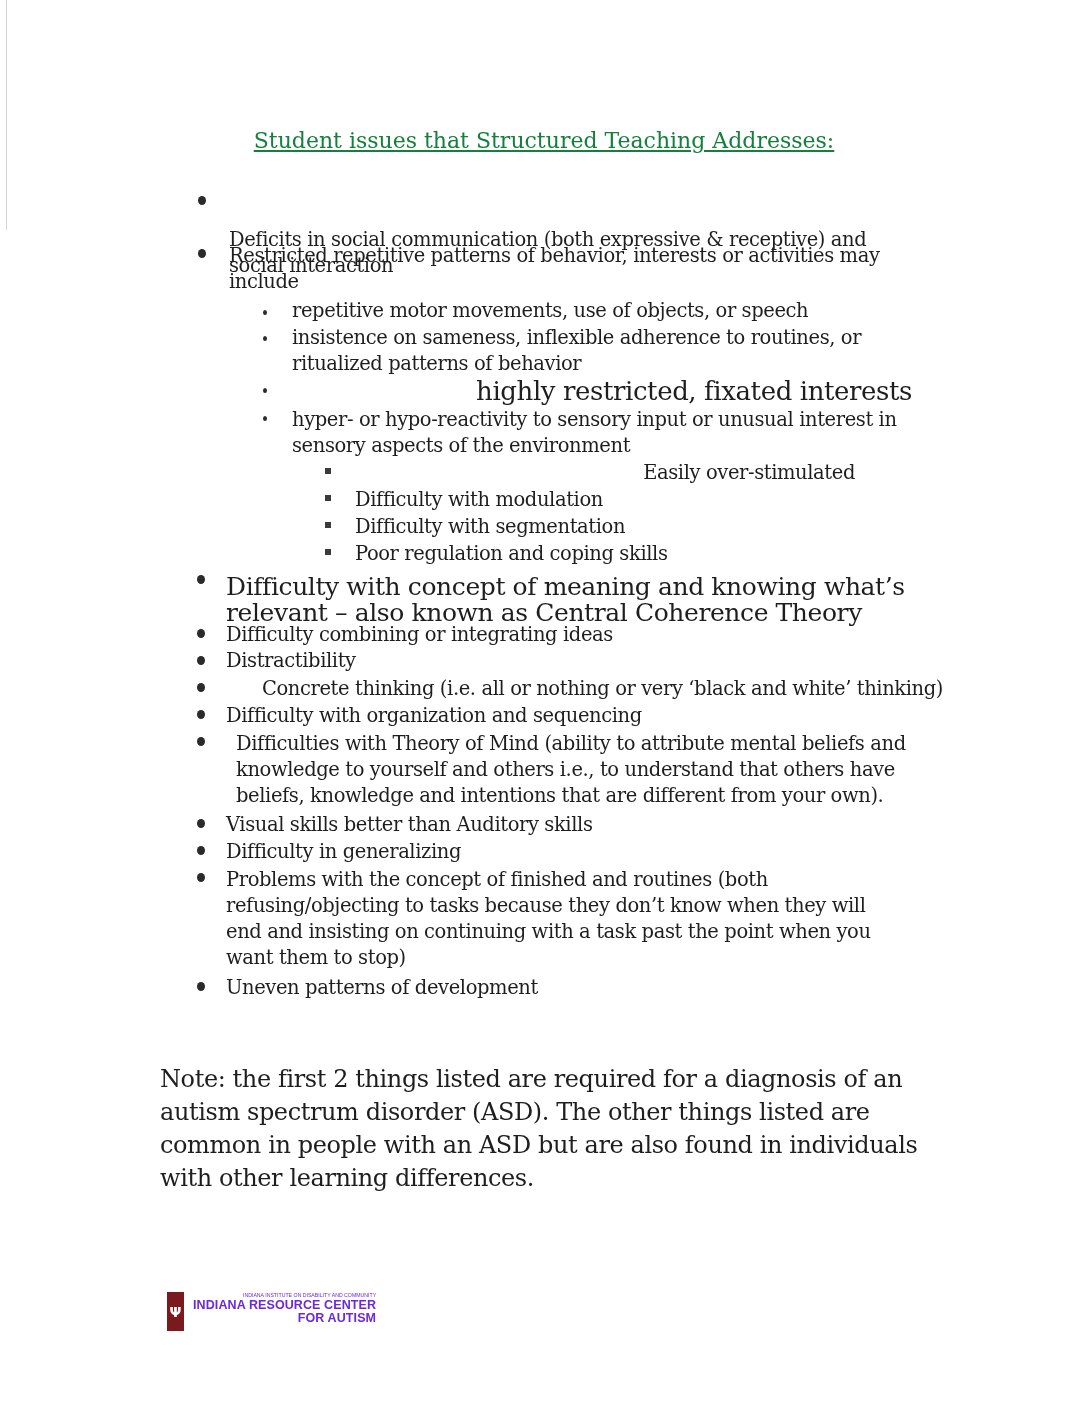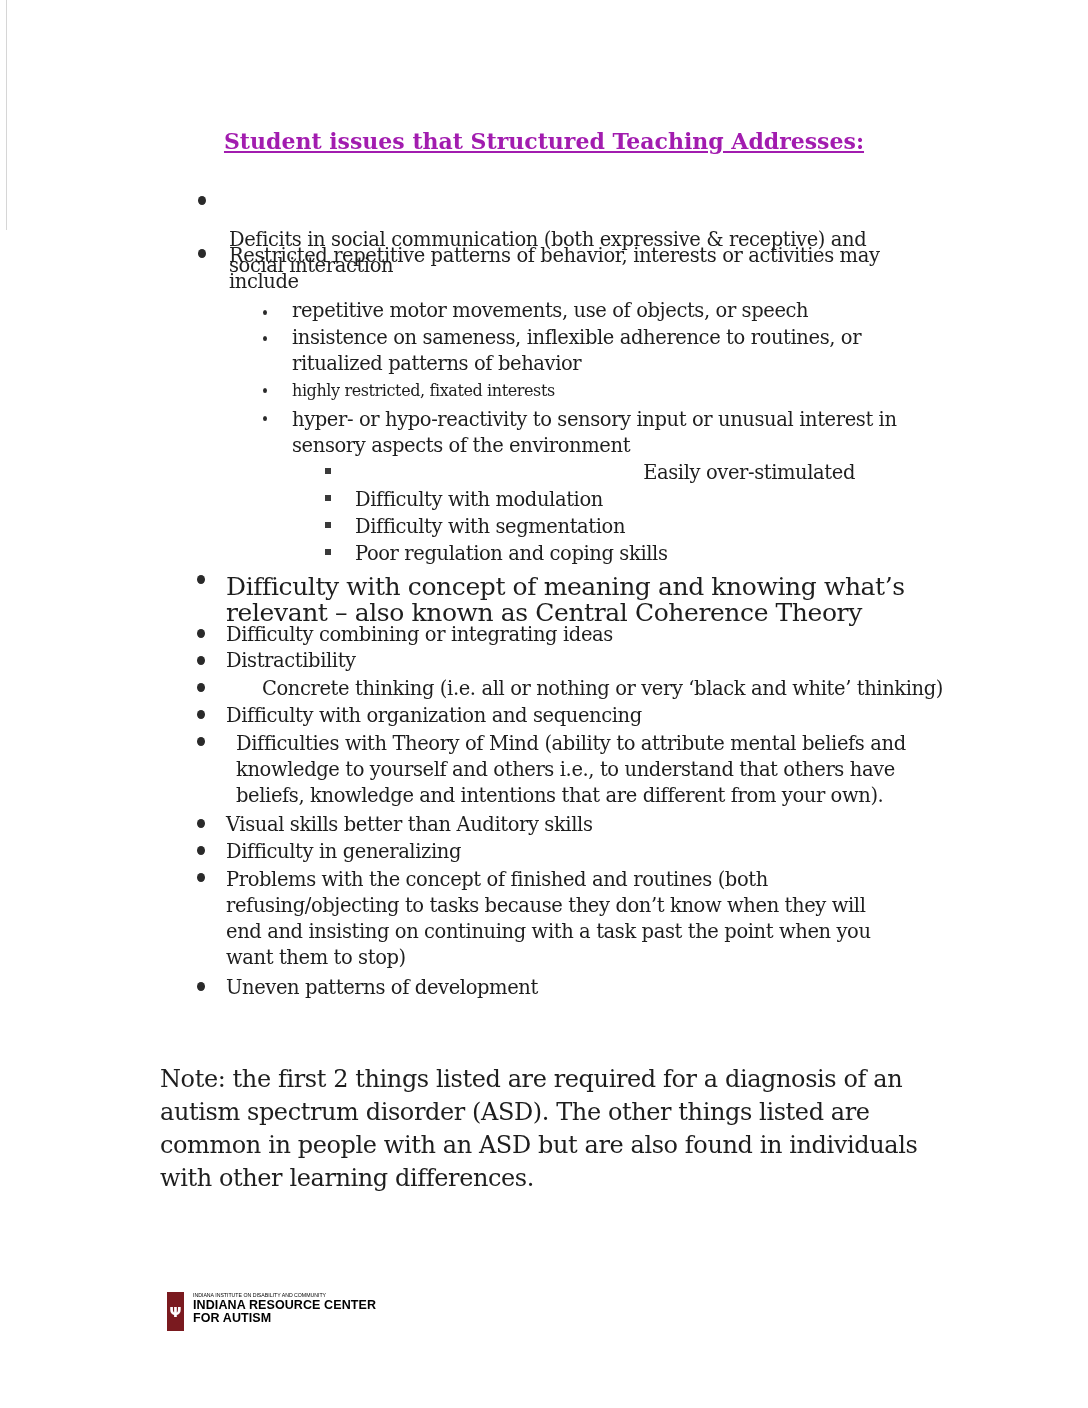--- a/index.html
+++ b/index.html
@@ -3,37 +3,37 @@
 <meta charset="utf-8">
 <style>
   html, body { margin: 0; padding: 0; }
   body {
     width: 1088px; height: 1408px; background: #ffffff; position: relative; overflow: hidden;
     font-family: "DejaVu Serif", "Liberation Serif", serif; color: #1e1e1e;
   }
   .edge-line { position: absolute; left: 6px; top: 0; width: 1px; height: 230px; background: #d6d6d6; }
   .title {
     position: absolute; top: 128px; left: 0; width: 1088px; text-align: center;
-    font-size: 22px; font-weight: bold; text-decoration: underline; letter-spacing: 0px;
-    color: #a21caf;
+    font-size: 22px; font-weight: normal; text-decoration: underline; letter-spacing: 0px;
+    color: #15803d;
   }
   .item { position: absolute; line-height: 26px; letter-spacing: -0.4px; }
   .bullet-dot { position: absolute; width: 8px; height: 9px; border-radius: 50%; background: #2a2a2a; }
   .bullet-small { position: absolute; width: 4px; height: 5px; border-radius: 50%; background: #2a2a2a; }
   .bullet-sq { position: absolute; width: 6px; height: 6px; background: #3a3a3a; }
   .note {
     position: absolute; left: 160px; top: 1063px; width: 760px; font-size: 24px;
     line-height: 33px; letter-spacing: -0.4px;
   }
   .logo { position: absolute; left: 167px; top: 1292px; display: flex; align-items: flex-start; }
   .logo-mark {
     width: 17px; height: 39px; background: #7a1a1f; color: #fff; display: flex; align-items: center;
     justify-content: center; font-family: "DejaVu Sans", sans-serif; font-weight: bold; font-size: 14px;
   }
-  .logo-text { margin-left: 9px; font-family: "Liberation Sans", sans-serif; color: #000000; }
+  .logo-text { margin-left: 9px; font-family: "Liberation Sans", sans-serif; color: #6d28d9; text-align: right; }
   .logo-small { font-size: 5.2px; letter-spacing: 0px; line-height: 7px; margin-top: 0px; text-transform: uppercase; }
   .logo-big { font-size: 12.5px; font-weight: bold; line-height: 13px; letter-spacing: 0.1px; }
 </style>
 </head>
 <body>
 
 <div class="edge-line"></div>
 
 <div class="title">Student issues that Structured Teaching Addresses:</div>
 
@@ -50,21 +50,21 @@
 <div>
   <span class="bullet-small" style="left:263px;top:310px;"></span>
   <span class="item" style="left:292px;top:298px;width:620px;font-size:19.5px;">repetitive motor movements, use of objects, or speech</span>
 </div>
 <div>
   <span class="bullet-small" style="left:263px;top:336px;"></span>
   <span class="item" style="left:292px;top:325px;width:600px;font-size:19.5px;">insistence on sameness, inflexible adherence to routines, or ritualized patterns of behavior</span>
 </div>
 <div>
   <span class="bullet-small" style="left:263px;top:388px;"></span>
-  <span class="item" style="left:292px;top:378px;width:620px;font-size:16px;">highly restricted, fixated interests</span>
+  <span class="item" style="left:292px;top:378px;width:620px;font-size:26px;text-align:right;">highly restricted, fixated interests</span>
 </div>
 <div>
   <span class="bullet-small" style="left:263px;top:416px;"></span>
   <span class="item" style="left:292px;top:407px;width:640px;font-size:19.5px;">hyper- or hypo-reactivity to sensory input or unusual interest in sensory aspects of the environment</span>
 </div>
 
 <div>
   <span class="bullet-sq" style="left:325px;top:468px;"></span>
   <span class="item" style="left:355px;top:460px;width:500px;font-size:19.5px;text-align:right;">Easily over-stimulated</span>
 </div>

